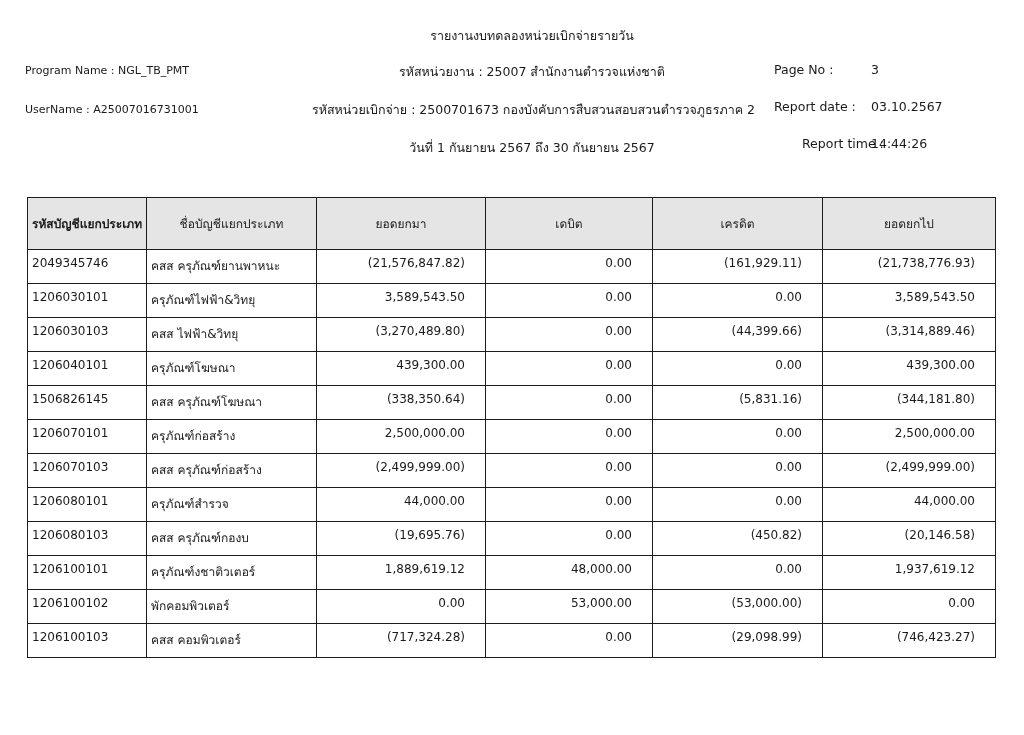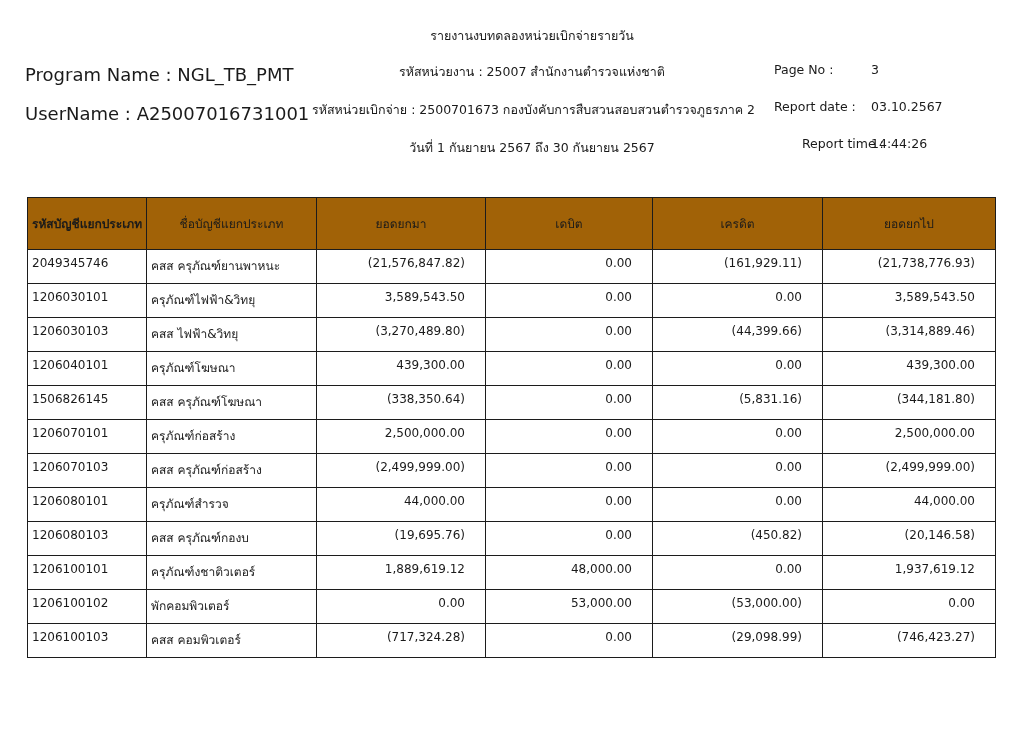--- a/index.html
+++ b/index.html
@@ -20,41 +20,41 @@
     .title {
       left: 0; width: 1064px; top: 26px;
       text-align: center;
       font-size: 12.5px;
     }
     .center-line {
       left: 0; width: 1064px;
       text-align: center;
       font-size: 12.5px;
     }
-    .left-info { left: 25px; font-size: 18px; }
+    .left-info { left: 25px; font-size: 11px; }
     .right-label { left: 774px; font-size: 12.5px; }
     .right-value { left: 871px; font-size: 12.5px; }
 
     table.report {
       position: absolute;
       left: 27px;
       top: 197px;
       width: 968px;
       border-collapse: collapse;
       table-layout: fixed;
       font-size: 12px;
     }
     table.report th, table.report td {
       border: 1.6px solid #1c1c1c;
       padding: 0 4px;
       overflow: hidden;
       white-space: nowrap;
     }
     table.report th {
-      background: #a16207;
+      background: #e5e5e5;
       height: 51px;
       font-weight: normal;
       text-align: center;
       vertical-align: middle;
       font-size: 12px;
     }
     table.report th.first { text-align: left; font-weight: bold; }
     table.report td {
       height: 34px;
       vertical-align: top;

